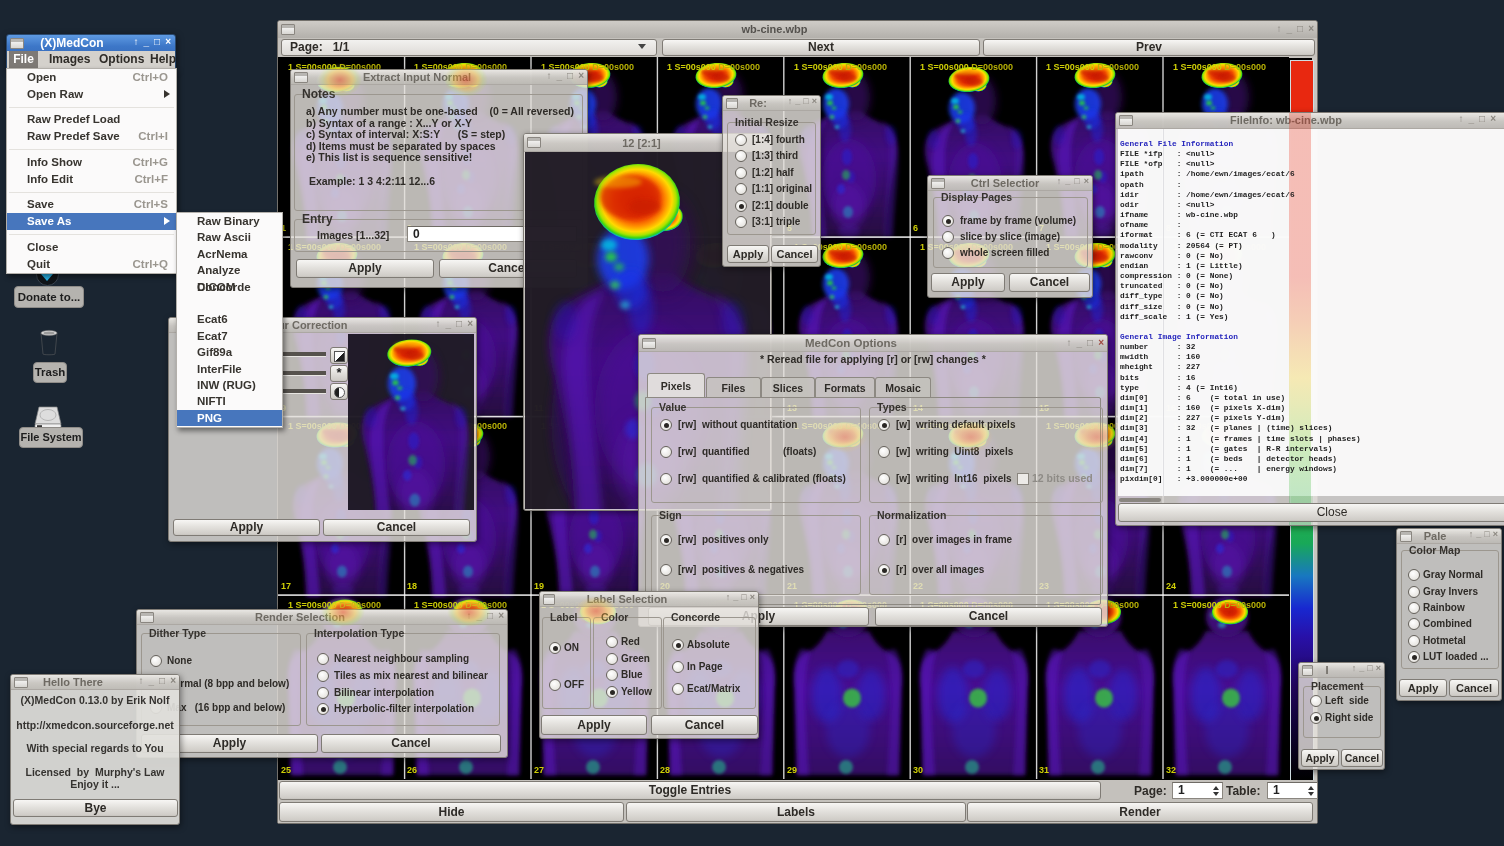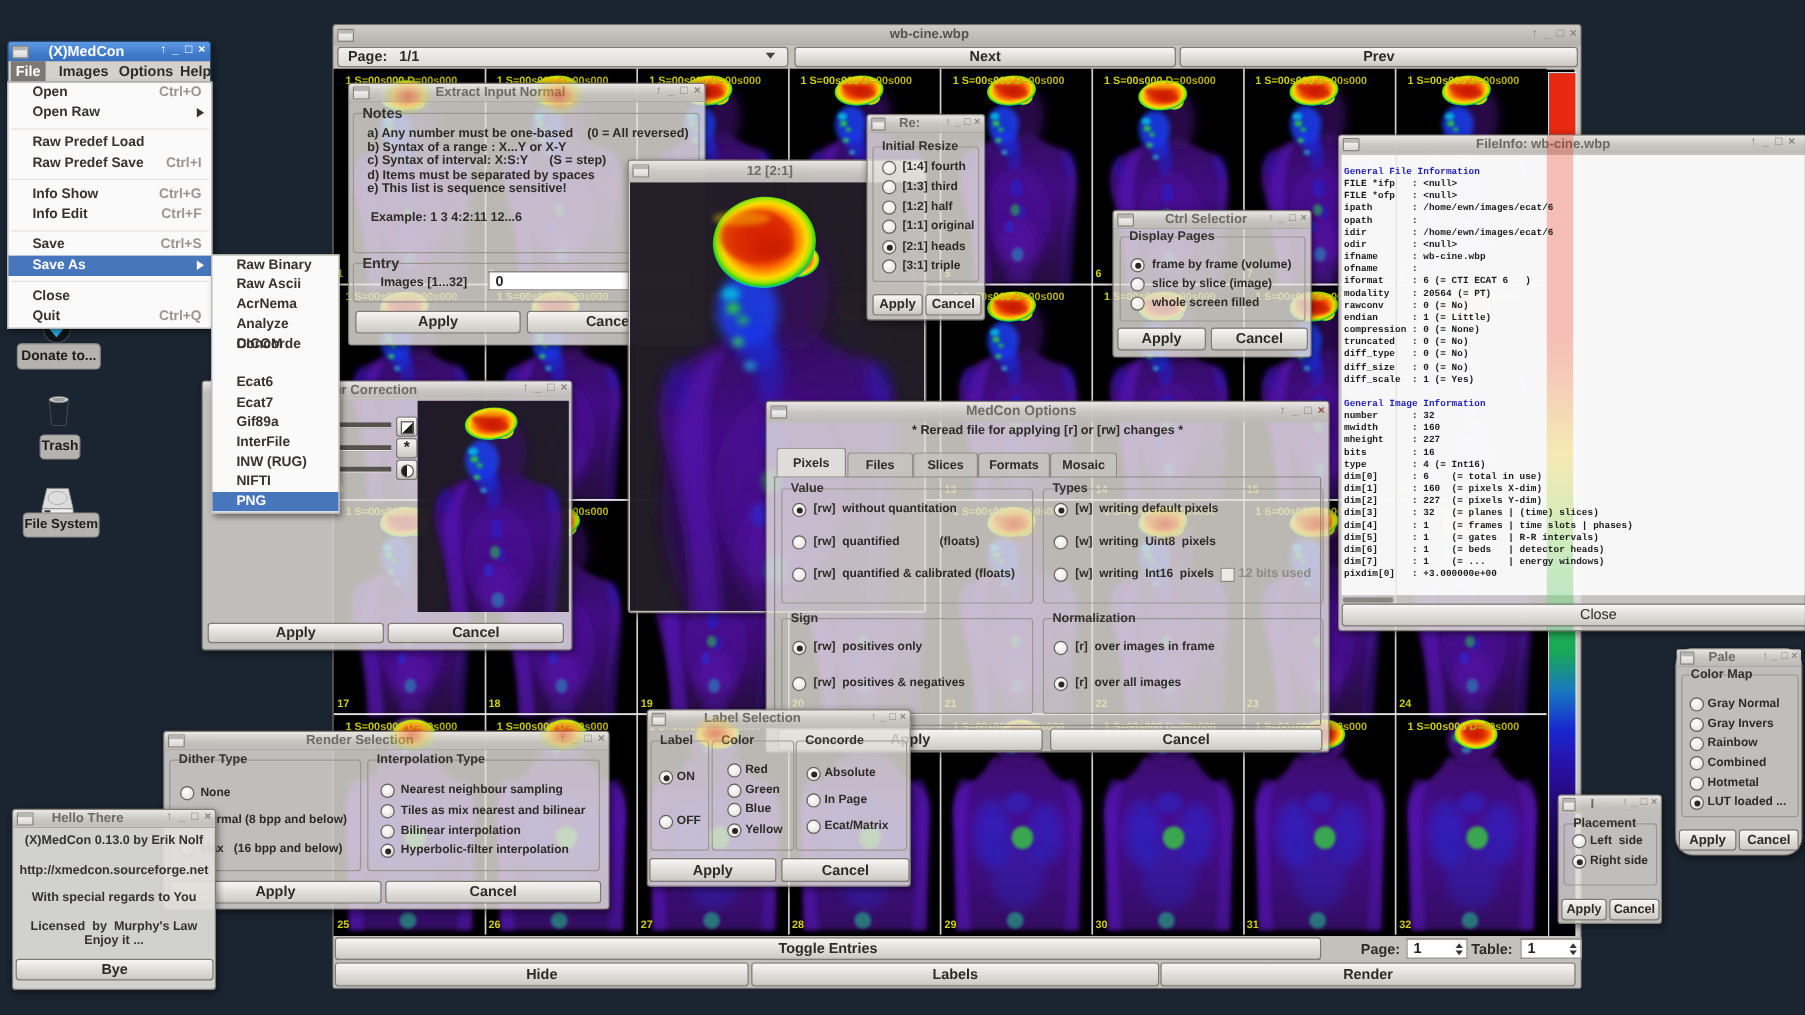--- a/index.html
+++ b/index.html
@@ -413,21 +413,21 @@
     <div class="lg" style="font-size:10.5px;">Initial Resize</div>
     <div class="rd" style="left:7px;top:11px;"></div>
       <div class="rl" style="left:24px;top:10px;font-size:10px;">[1:4] fourth</div>
     <div class="rd" style="left:7px;top:27px;"></div>
       <div class="rl" style="left:24px;top:26px;font-size:10px;">[1:3] third</div>
     <div class="rd" style="left:7px;top:44px;"></div>
       <div class="rl" style="left:24px;top:43px;font-size:10px;">[1:2] half</div>
     <div class="rd" style="left:7px;top:60px;"></div>
       <div class="rl" style="left:24px;top:59px;font-size:10px;">[1:1] original</div>
     <div class="rd on" style="left:7px;top:77px;"></div>
-      <div class="rl" style="left:24px;top:76px;font-size:10px;">[2:1] heads</div>
+      <div class="rl" style="left:24px;top:76px;font-size:10px;">[2:1] double</div>
     <div class="rd" style="left:7px;top:93px;"></div>
       <div class="rl" style="left:24px;top:92px;font-size:10px;">[3:1] triple</div>
   </div>
   <div class="btn" style="left:4px;top:149px;width:40px;height:16px;line-height:16px;font-size:11px;">Apply</div>
   <div class="btn" style="left:48px;top:149px;width:45px;height:16px;line-height:16px;font-size:11px;">Cancel</div>
 </div>
 
 <div class="win" style="left:927px;top:175px;width:164px;height:121px;">
   <div class="tbar">
       <div class="tico"></div>
@@ -619,21 +619,21 @@
    <div class="tctl">↑<span>_</span><span>□</span><span>×</span></div>
     </div>
   <div class="abs" style="left:0;top:20px;width:100%;text-align:center;font-size:10.5px;font-weight:bold;color:#353330;line-height:11px;">(X)MedCon 0.13.0 by Erik Nolf</div>
   <div class="abs" style="left:0;top:44px;width:100%;text-align:center;font-size:10.5px;font-weight:bold;color:#353330;">http://xmedcon.sourceforge.net</div>
   <div class="abs" style="left:0;top:67px;width:100%;text-align:center;font-size:10.5px;font-weight:bold;color:#353330;">With special regards to You</div>
   <div class="abs" style="left:0;top:91px;width:100%;text-align:center;font-size:10.5px;font-weight:bold;color:#353330;">Licensed&nbsp;&nbsp;by&nbsp;&nbsp;Murphy's Law</div>
   <div class="abs" style="left:0;top:103px;width:100%;text-align:center;font-size:10.5px;font-weight:bold;color:#353330;">Enjoy it ...</div>
   <div class="btn" style="left:2px;top:124px;width:163px;height:16px;line-height:16px;">Bye</div>
 </div>
 
-<div class="win" style="left:1396px;top:540px;width:104px;height:171px;border-radius:15px;">
+<div class="win" style="left:1396px;top:528px;width:104px;height:171px;">
   <div class="tbar">
       <div class="tico" style="width:10px;"></div>
       <div class="tit" style="left:16px;width:auto;">Pale</div>
    <div class="tctl" style="font-size:9px;">↑<span style="margin-left:3px;">_</span><span style="margin-left:3px;">□</span><span style="margin-left:3px;">×</span></div>
     </div>
   <div class="fs" style="left:4px;top:21px;width:96px;height:117px;">
     <div class="lg" style="font-size:10.5px;">Color Map</div>
     <div class="rd" style="left:6px;top:18px;"></div>
       <div class="rl" style="left:21px;top:17px;font-size:10px;">Gray Normal</div>
     <div class="rd" style="left:6px;top:35px;"></div>

